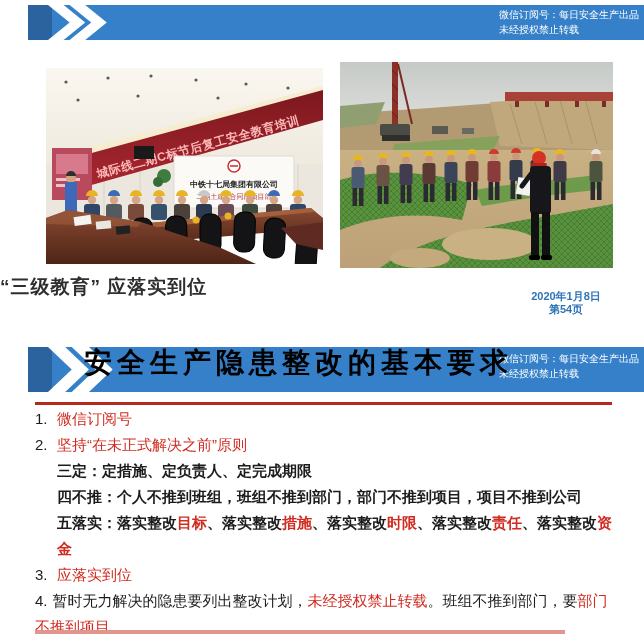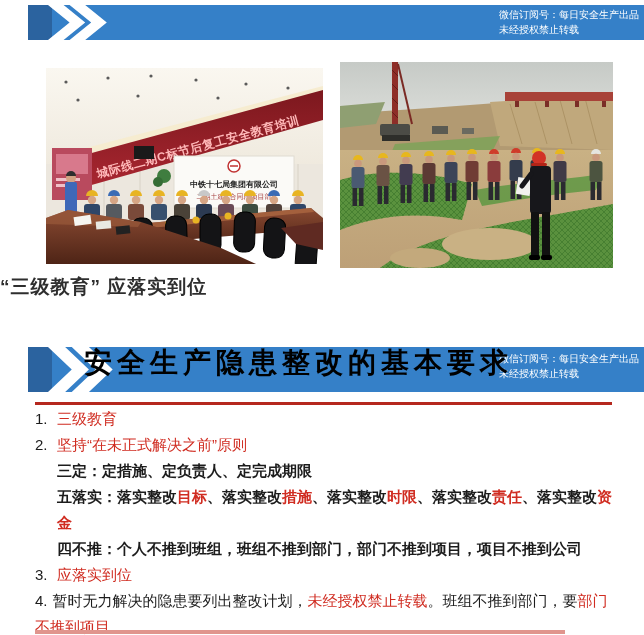--- a/index.html
+++ b/index.html
@@ -295,52 +295,54 @@
       <rect x="191" y="150" width="8" height="44" fill="#111"></rect>
       <rect x="202" y="150" width="8" height="44" fill="#111"></rect>
       <rect x="189" y="193" width="11" height="5" rx="2" fill="#000"></rect>
       <rect x="201" y="193" width="11" height="5" rx="2" fill="#000"></rect>
     </g>
   </svg>
 
   <div class="caption">“三级教育”  应落实到位</div>
 
   <div class="wm">
+    <div class="wm-date">2020年1月8日</div>
+    <div class="wm-page">第54页</div>
   </div>
 
   <div class="bar bar2">
     <svg class="chev" width="66" viewBox="0 0 100 70" preserveAspectRatio="none">
       <polygon points="0,0 26,0 62,35 26,70 0,70 36,35"></polygon>
       <polygon points="36,0 62,0 98,35 62,70 36,70 72,35"></polygon>
     </svg>
   </div>
   <div class="wechat wechat2">
     <div>微信订阅号：每日安全生产出品</div>
     <div>未经授权禁止转载</div>
   </div>
   <div class="title2">安全生产隐患整改的基本要求</div>
 
   <div class="redline"></div>
   <div class="list" id="list">
       <div class="list-row numbered">
         <span class="num">1.</span>
-        <p><span class="seg-red">三级教育</span></p>
+        <p><span class="seg-red">微信订阅号</span></p>
       </div>
       <div class="list-row numbered">
         <span class="num">2.</span>
         <p><span class="seg-red">坚持“在未正式解决之前”原则</span></p>
       </div>
       <div class="list-row sub">
         <p><span class="seg">三定：定措施、定负责人、定完成期限</span></p>
       </div>
       <div class="list-row sub">
+        <p><span class="seg">四不推：个人不推到班组，班组不推到部门，部门不推到项目，项目不推到公司</span></p>
+      </div>
+      <div class="list-row sub">
         <p><span class="seg">五落实：落实整改</span><span class="seg-red">目标</span><span class="seg">、落实整改</span><span class="seg-red">措施</span><span class="seg">、落实整改</span><span class="seg-red">时限</span><span class="seg">、落实整改</span><span class="seg-red">责任</span><span class="seg">、落实整改</span><span class="seg-red">资金</span></p>
-      </div>
-      <div class="list-row sub">
-        <p><span class="seg">四不推：个人不推到班组，班组不推到部门，部门不推到项目，项目不推到公司</span></p>
       </div>
       <div class="list-row numbered">
         <span class="num">3.</span>
         <p><span class="seg-red">应落实到位</span></p>
       </div>
       <div class="list-row inline">
         <p><span class="num">4.</span><span class="seg">暂时无力解决的隐患要列出整改计划，</span><span class="seg-red">未经授权禁止转载</span><span class="seg">。班组不推到部门，要</span><span class="seg-red">部门不推到项目</span></p>
       </div>
     </div>
   <div class="bottomline"></div>

